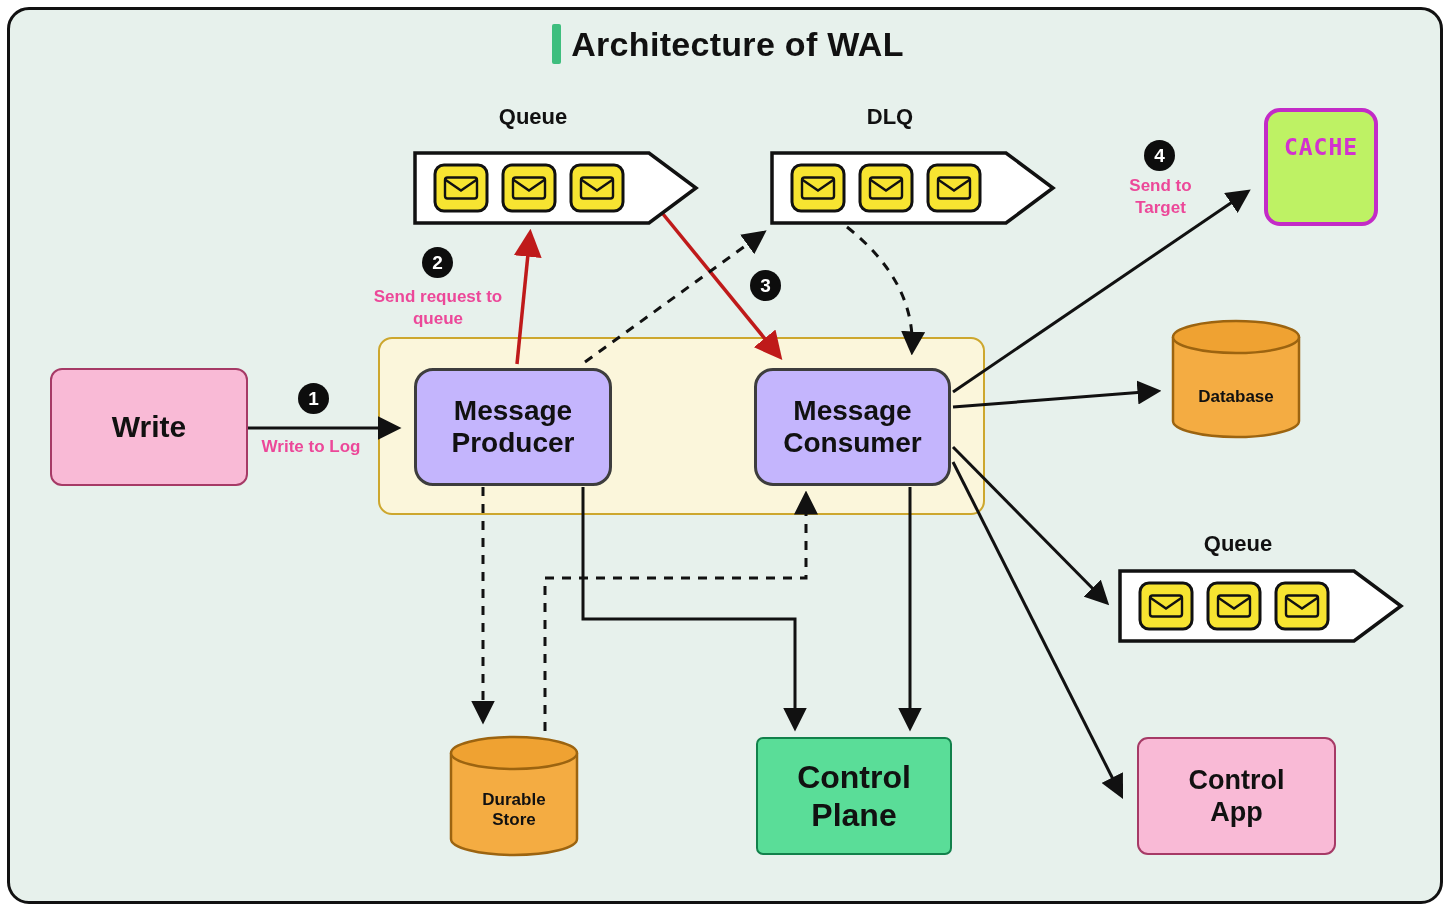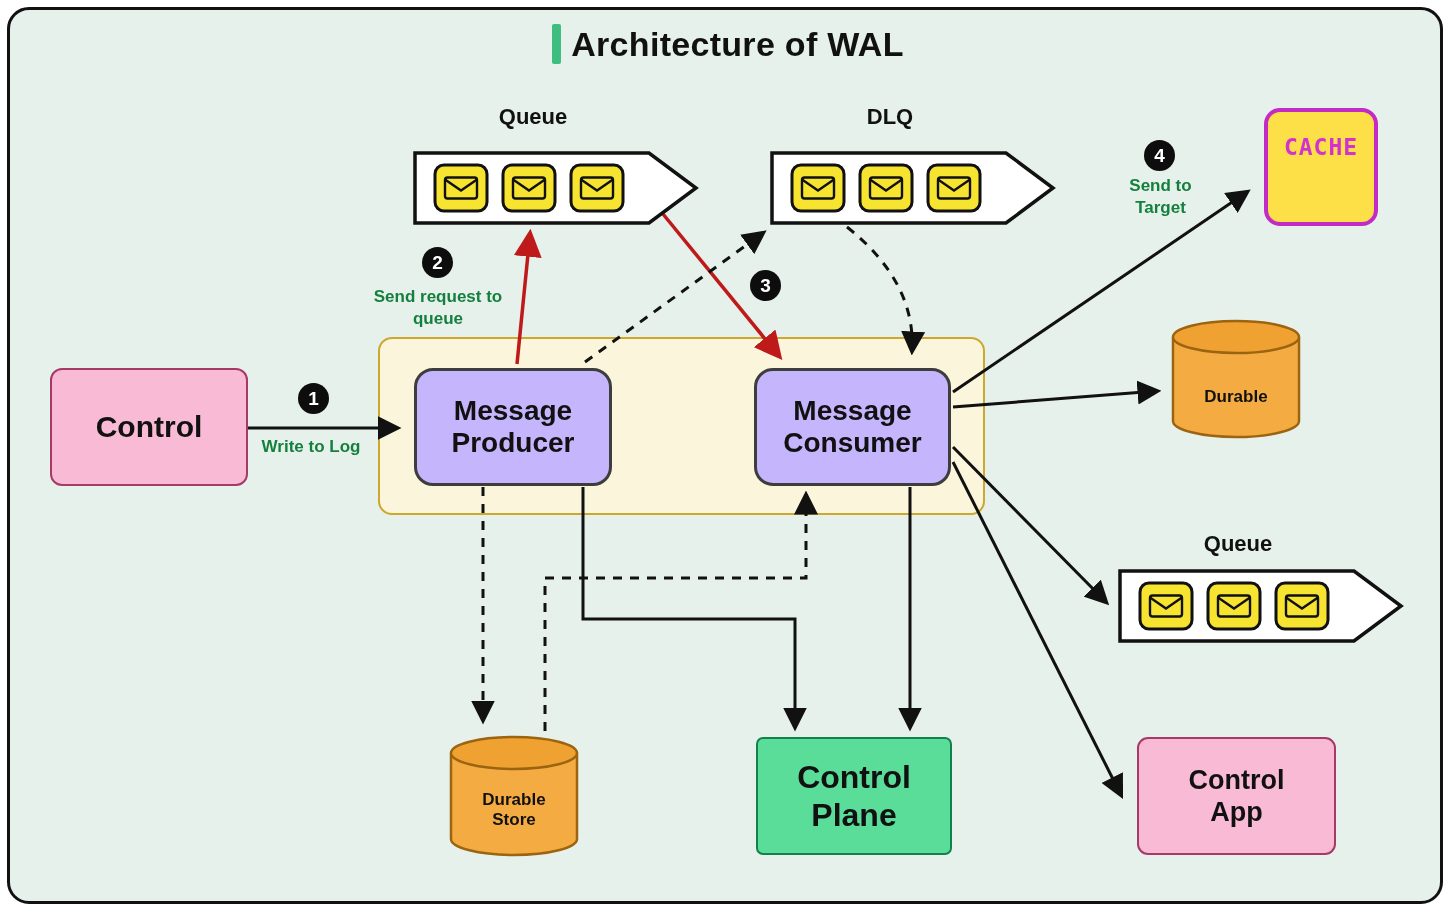--- a/index.html
+++ b/index.html
@@ -17,27 +17,27 @@
   .client{left:50px;top:368px;width:198px;height:118px;background:#F9BAD6;border:2.5px solid #A63A66;border-radius:12px;font-size:30px;}
   .wal-panel{position:absolute;left:378px;top:337px;width:607px;height:178px;background:#FBF6DB;border:2.5px solid #CDA72E;border-radius:14px;box-sizing:border-box;z-index:1;}
   .gray-node{background:#c4b5fd;border:3px solid #3D3D3D;border-radius:19px;font-size:28px;line-height:1.15;}
   .producer{left:414px;top:368px;width:198px;height:118px;}
   .consumer{left:754px;top:368px;width:197px;height:118px;}
   .producer span,.consumer span{max-width:160px;}
   .control{left:756px;top:737px;width:196px;height:118px;background:#5ADD98;border:2.5px solid #12814B;border-radius:7px;font-size:32px;line-height:1.2;}
   .control span{max-width:130px;}
   .upstream{left:1137px;top:737px;width:199px;height:118px;background:#F9BAD6;border:2.5px solid #A63A66;border-radius:11px;font-size:27px;line-height:1.2;}
   .upstream span{max-width:150px;}
-  .cache{left:1264px;top:108px;width:114px;height:118px;background:#fde047;border:4px solid #C32BC7;border-radius:16px;align-items:flex-start;padding-top:22px;font-family:"DejaVu Sans Mono","Liberation Mono",monospace;font-size:23px;color:#D332D0;letter-spacing:1px;}
+  .cache{left:1264px;top:108px;width:114px;height:118px;background:#bef264;border:4px solid #C32BC7;border-radius:16px;align-items:flex-start;padding-top:22px;font-family:"DejaVu Sans Mono","Liberation Mono",monospace;font-size:23px;color:#D332D0;letter-spacing:1px;}
   .queue-shape{position:absolute;z-index:3;}
   .queue-label{position:absolute;text-align:center;font-size:22px;font-weight:600;color:#111;z-index:3;}
   .cylinder{position:absolute;z-index:3;}
   .cyl-label{position:absolute;text-align:center;font-weight:700;font-size:17px;color:#111;line-height:1.2;z-index:4;}
   .badge{position:absolute;width:31px;height:31px;border-radius:50%;background:#0d0d0d;color:#fff;display:flex;align-items:center;justify-content:center;font-size:19px;font-weight:700;z-index:5;}
-  .caption{position:absolute;text-align:center;font-size:17px;font-weight:600;color:#15803d;line-height:1.3;z-index:5;}
+  .caption{position:absolute;text-align:center;font-size:17px;font-weight:600;color:#ec4899;line-height:1.3;z-index:5;}
   .env-bg{fill:#F7E431;stroke:#111;stroke-width:3;}
   .env-body{fill:none;stroke:#111;stroke-width:2.4;}
   .env-line{fill:none;stroke:#111;stroke-width:2.4;}
   .q-poly{fill:#fff;stroke:#111;stroke-width:3.5;}
   .cyl-body{fill:#F4AC42;stroke:#9C6410;stroke-width:2.5;}
   .cyl-top{fill:#EFA232;stroke:#9C6410;stroke-width:2.5;}
 </style>
 </head>
 <body>
 
@@ -69,21 +69,21 @@
     <path class="sb" d="M953,392 L1247,192" marker-end="url(#mb)"></path>
     <path class="sb" d="M953,447 L1106,602" marker-end="url(#mb)"></path>
     <path class="sb" d="M953,462 L1121,795" marker-end="url(#mb)"></path>
     <path class="sb" d="M583,487 L583,619 L795,619 L795,727" marker-end="url(#mb)"></path>
     <path class="sb" d="M910,487 L910,727" marker-end="url(#mb)"></path>
     <path class="sd" d="M483,487 L483,720" marker-end="url(#mb)"></path>
     <path class="sd" d="M545,731 L545,578 L806,578 L806,495" marker-end="url(#mb)"></path>
   </svg>
 
   <div class="node client">
-    <span>Control</span>
+    <span>Write</span>
   </div>
   <div class="node gray-node producer">
     <span>Message Producer</span>
   </div>
   <div class="node gray-node consumer">
     <span>Message Consumer</span>
   </div>
   <div class="node control">
     <span>Control Plane</span>
   </div>
@@ -151,21 +151,21 @@
       <rect class="env-bg" width="52" height="46" rx="9"></rect>
       <rect class="env-body" x="10" y="12.5" width="32" height="21" rx="2.5"></rect>
       <path class="env-line" d="M10,14.5 L26,25.5 L42,14.5"></path>
     </g>
   </svg>
 
   <svg class="cylinder" style="left:1170px;top:318px;" width="132" height="124" viewBox="0 0 132 124">
     <path class="cyl-body" d="M3,19 L3,103 A63,16 0 0 0 129,103 L129,19"></path>
     <ellipse class="cyl-top" cx="66" cy="19" rx="63" ry="16"></ellipse>
   </svg>
-  <div class="cyl-label" style="left:1170px;top:387px;width:132px;">Durable</div>
+  <div class="cyl-label" style="left:1170px;top:387px;width:132px;">Database</div>
 
   <svg class="cylinder" style="left:448px;top:734px;" width="132" height="126" viewBox="0 0 132 126">
     <path class="cyl-body" d="M3,19 L3,105 A63,16 0 0 0 129,105 L129,19"></path>
     <ellipse class="cyl-top" cx="66" cy="19" rx="63" ry="16"></ellipse>
   </svg>
   <div class="cyl-label" style="left:480px;top:790px;width:68px;">Durable Store</div>
 
   <div class="badge" style="left:298px;top:383px;">1</div>
   <div class="caption" style="left:261px;top:436px;width:100px;">Write to Log</div>
 

